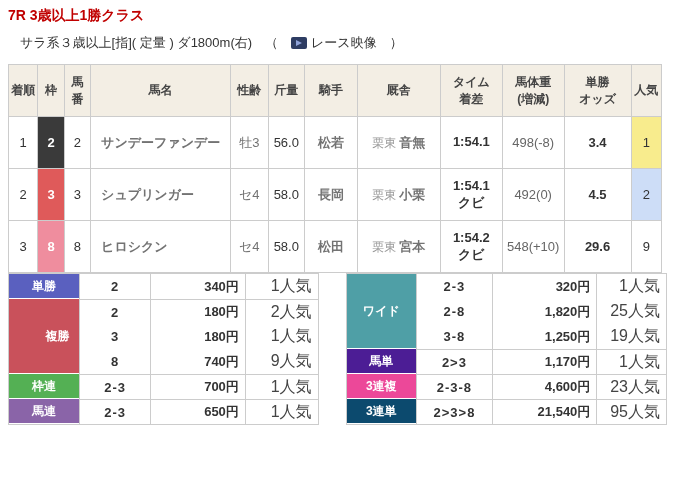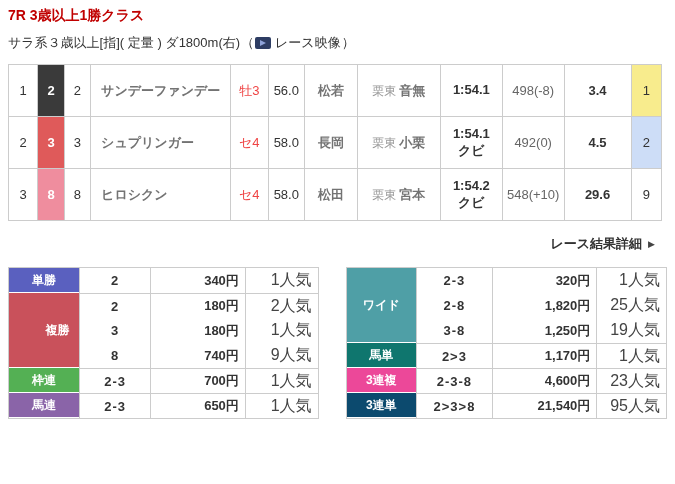--- a/index.html
+++ b/index.html
@@ -6,42 +6,42 @@
   html,body { margin:0; padding:0; background:#fff; }
   body {
     width:675px; height:484px; overflow:hidden;
     font-family:"Liberation Sans","DejaVu Sans",sans-serif;
     color:#333;
   }
   .wrap { padding:5px 8px 0 8px;border-radius:8px; }
 
   
   .race-title { font-size:14px; font-weight:bold; color:#c00000; margin:2px 0 9px 0; }
-  .race-cond  { font-size:13px; color:#333; margin:0 0 12px 0; display:flex; align-items:flex-start; gap:1px;}
+  .race-cond  { font-size:13px; color:#333; margin:0 0 12px 12px; display:flex; align-items:flex-start; gap:13px;}
   .video-link { color:#333; text-decoration:none; display:inline-flex; align-items:center; gap:4px; cursor:pointer;}
   .video-icon {
     display:inline-block; width:16px; height:12px; border-radius:2px;
     background:#2e3d63; position:relative;
   }
   .video-icon::before{
     content:""; position:absolute; left:5px; top:3px;
     border-left:6px solid #8fa3d9; border-top:3px solid transparent; border-bottom:3px solid transparent;
   }
 
   
   table.results { border-collapse:collapse; table-layout:fixed; width:654px; }
   .results th, .results td { border:1px solid #ccc; text-align:center; }
   .results th {
     background:#f3eee4; color:#444; font-size:12px; font-weight:bold;
     height:52px; padding:4px 1px; line-height:1.35; white-space:pre-line;
   }
   .results td { background:#fff; font-size:13px; height:52px; padding:2px; }
   .results td.name { text-align:left; padding-left:10px; }
   .results td.frame { color:#fff; font-weight:bold; }
-  .results td.gray, .results .gray { color:#ef4444;margin-left:42px; }
+  .results td.gray, .results .gray { color:#737373;margin-left:42px; }
   .results td.time { font-weight:bold; line-height:1.25; }
   .results td.odds { font-weight:bold; }
   .results td.hweight { color:#666; }
   a.blue { color:#737373; font-weight:bold; text-decoration:none; cursor:pointer; }
   .trainer-area { color:#999; font-size:12px; font-weight:normal; margin-right:3px; }
 
   
   .detail-row { text-align:right; padding:13px 12px 14px 0; }
   .detail-link { font-size:13px; font-weight:bold; color:#333; text-decoration:none; cursor:pointer; }
   .detail-arrow { font-size:9px; color:#444; margin-left:6px; vertical-align:1px; }
@@ -85,20 +85,37 @@
       <col style="width:37px">
         <col style="width:36px">
         <col style="width:52px">
         <col style="width:82px">
       <col style="width:61px">
         <col style="width:61px">
         <col style="width:66px">
         <col style="width:30px">
     </colgroup>
     <tbody>
+        <tr>
+      <th>着順</th>
+      <th>枠</th>
+      <th>馬番</th>
+      <th>馬名</th>
+      <th>性齢</th>
+      <th>斤量</th>
+      <th>騎手</th>
+      <th>厩舎</th>
+      <th>タイム
+着差</th>
+      <th>馬体重
+(増減)</th>
+      <th>単勝
+オッズ</th>
+      <th>人気</th>
+    </tr>
 
     <tr>
       <td>1</td>
       <td class="frame" style="background-color: rgb(58, 58, 58);">2</td>
       <td>2</td>
       <td class="name"><a class="blue">サンデーファンデー</a></td>
       <td class="gray">牡3</td>
       <td>56.0</td>
       <td><a class="blue">松若</a></td>
       <td><span class="trainer-area">栗東</span><a class="blue">音無</a></td>
@@ -142,23 +159,20 @@
             <div>1:54.2</div>
             <div>クビ</div>
           </td>
       <td class="hweight">548(+10)</td>
       <td class="odds">29.6</td>
       <td>9</td>
     </tr>
   </tbody>
     </table>
 
-  <div class="detail-row">
-    <a class="detail-link"><span>レース結果詳細</span><span class="detail-arrow">▶</span></a>
-  </div>
 
   <div class="pay-area">
 
     <table class="pay">
       <colgroup>
           <col style="width:70px">
           <col style="width:72px">
           <col style="width:95px">
           <col style="width:73px">
         </colgroup>
@@ -218,21 +232,21 @@
         <td class="combo">2-8</td>
         <td class="payv">1,820円</td>
         <td class="pop">25人気</td>
       </tr>
       <tr>
         <td class="combo">3-8</td>
         <td class="payv">1,250円</td>
         <td class="pop">19人気</td>
       </tr>
       <tr class="grp-start">
-        <td class="lbl" style="background-color: #0f766e;">馬単</td>
+        <td class="lbl" style="background-color: #4c1d95;">馬単</td>
         <td class="combo">2&gt;3</td>
         <td class="payv">1,170円</td>
         <td class="pop">1人気</td>
       </tr>
       <tr class="grp-start">
         <td class="lbl" style="background-color: #ec4899;">3連複</td>
         <td class="combo">2-3-8</td>
         <td class="payv">4,600円</td>
         <td class="pop">23人気</td>
       </tr>

